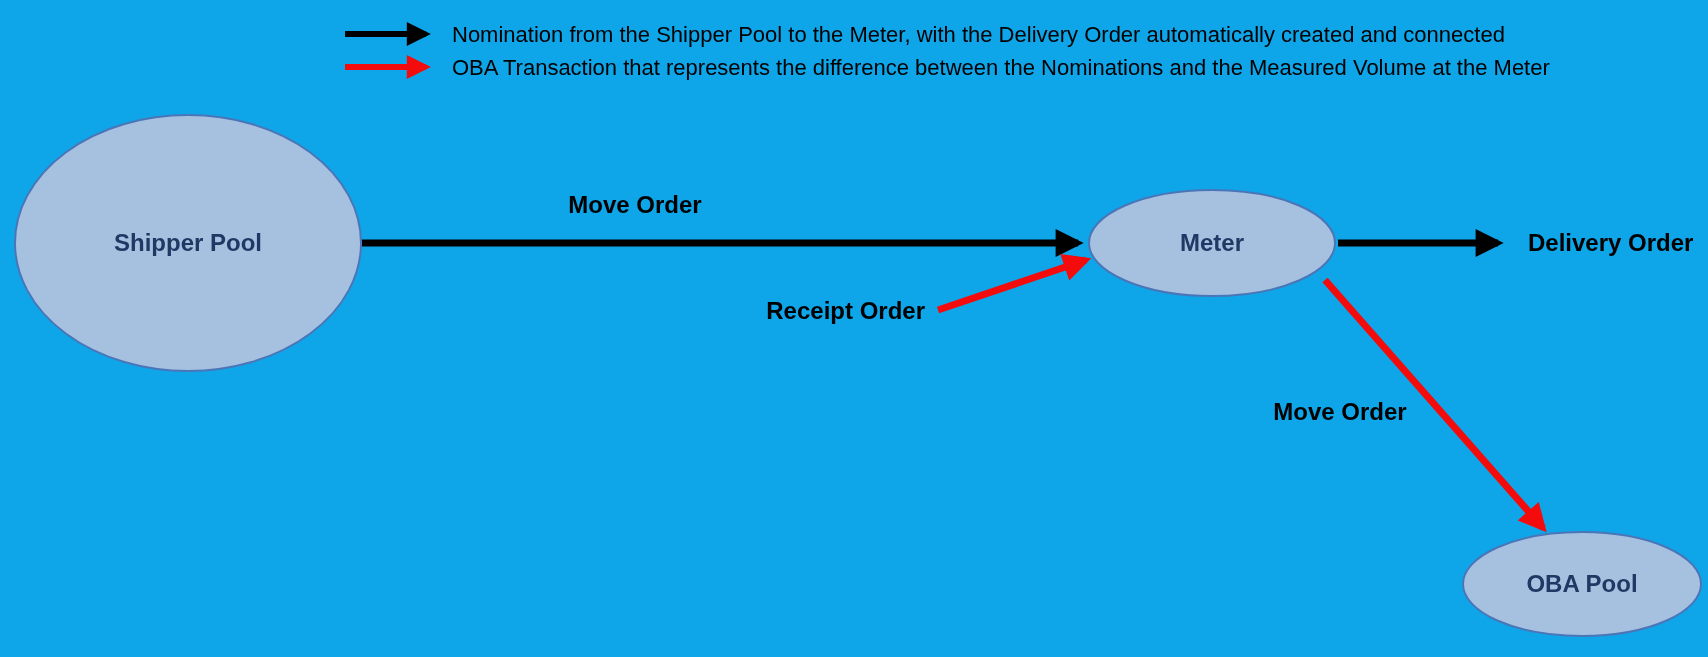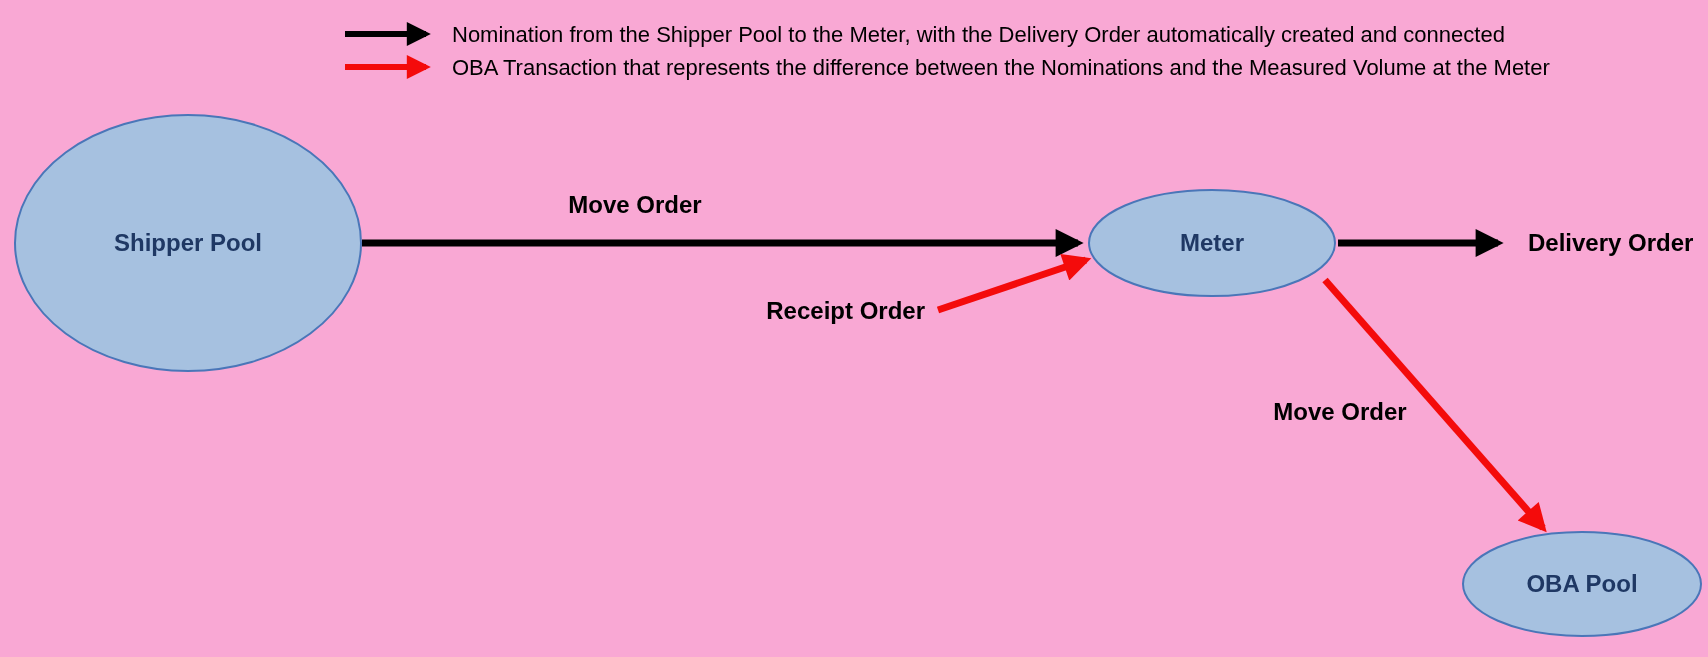--- a/index.html
+++ b/index.html
@@ -4,21 +4,21 @@
 <style>
   html, body {
     margin: 0;
     padding: 0;
     background: #ffffff;
   }
   .page {
     position: relative;
     width: 1708px;
     height: 657px;
-    background: #f9a8d4;
+    background: #0ea5e9;
     overflow: hidden;
     font-family: "Liberation Sans", sans-serif;
   }
   svg {
     display: block;
   }
   .legend-text {
     font-family: "Liberation Sans", sans-serif;
     font-size: 22px;
     fill: #000000;

